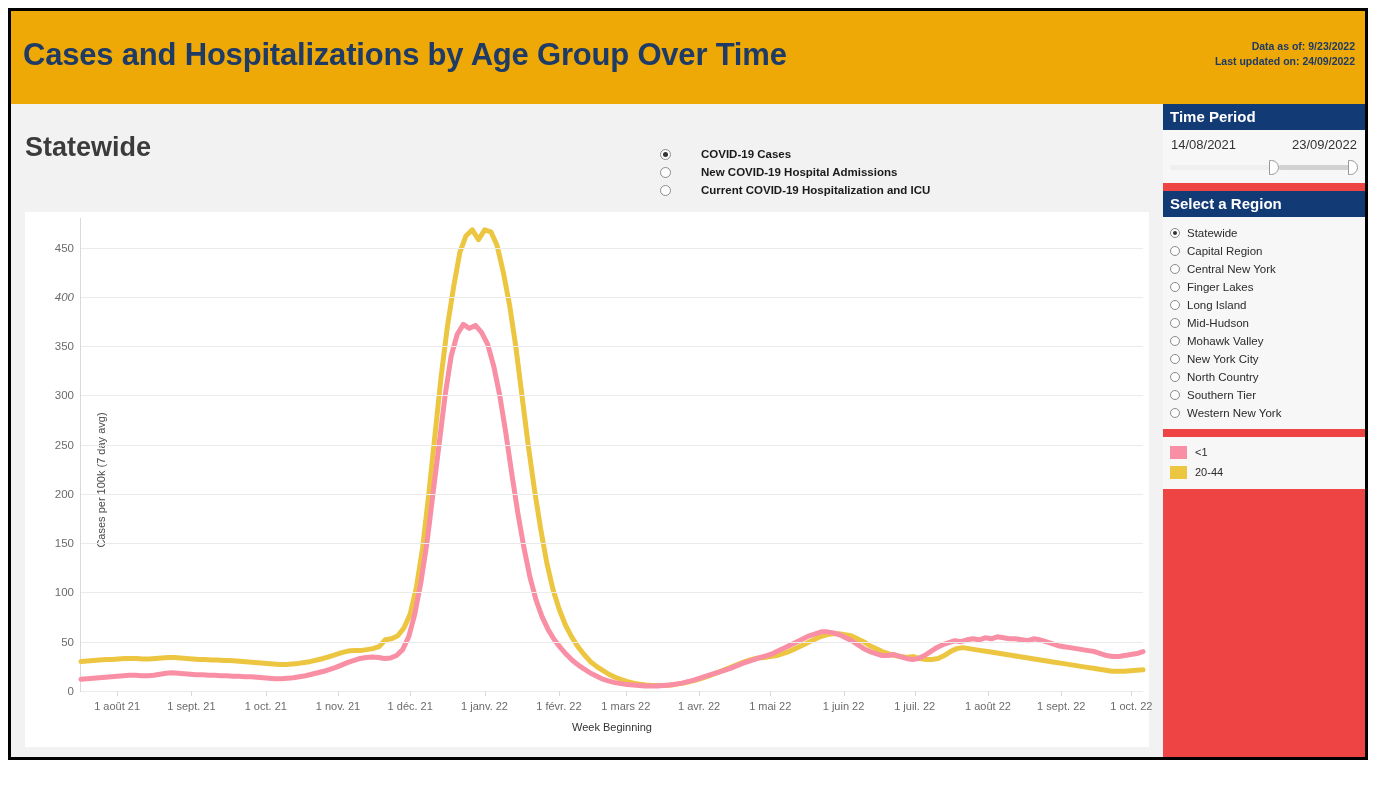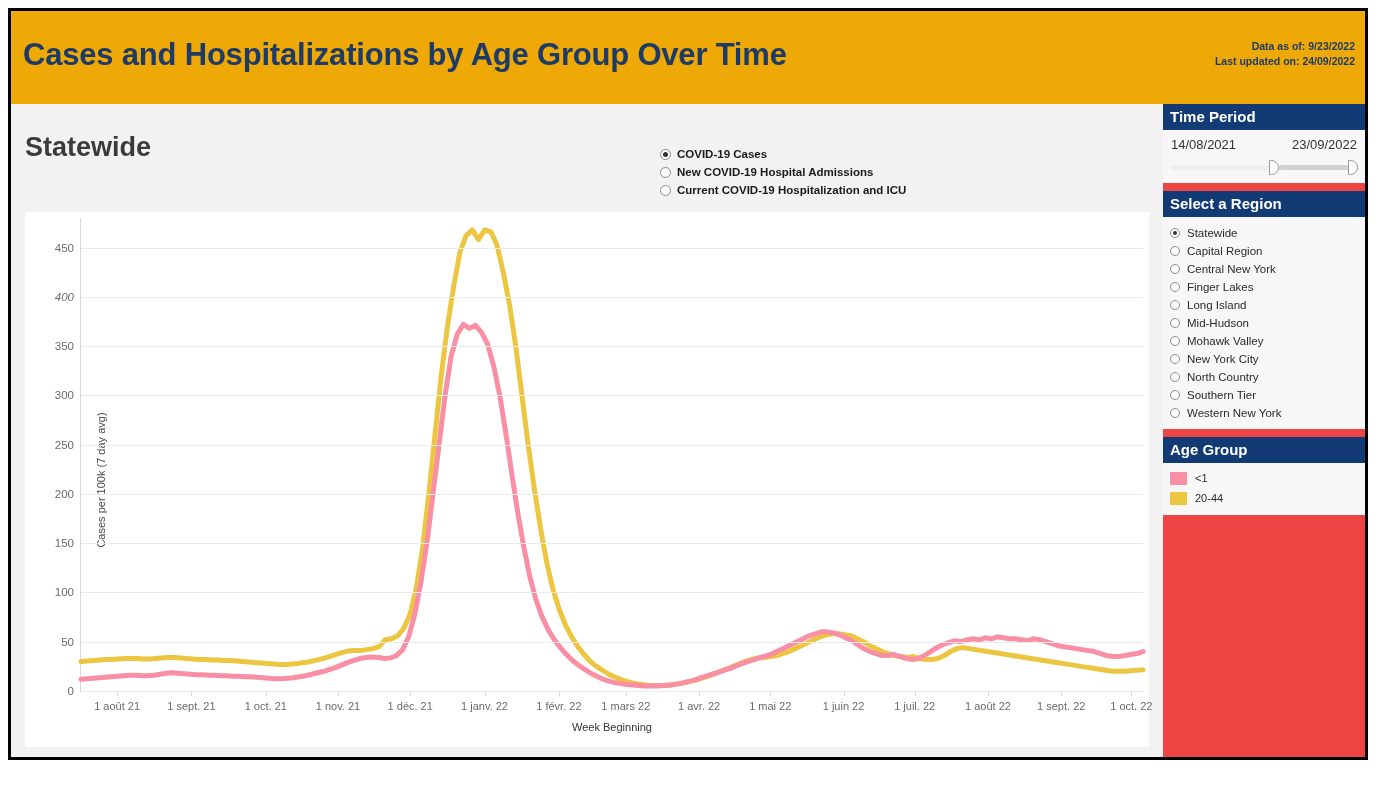--- a/index.html
+++ b/index.html
@@ -33,21 +33,21 @@
     background:#f2f2f2;
   }
   #region-title{
     position:absolute;left:14px;top:28px;
     font-size:27px;font-weight:bold;color:#3b3b3b;
   }
   #measure-radios{
     position:absolute;left:649px;top:41px;
     font-size:11.5px;font-weight:bold;color:#1a1a1a;line-height:18px;
   }
-  .radio-row{display:flex;align-items:center;height:18px;cursor:default;}
+  .radio-row{display:flex;align-items:center;height:18px;cursor:default;gap:24px;}
   .radio-mark{
     width:11px;height:11px;border-radius:50%;
     border:1px solid #8c8c8c;background:#fdfdfd;
     box-sizing:border-box;margin-right:6px;flex:none;
     display:flex;align-items:center;justify-content:center;
   }
   .radio-mark.on::after{
     content:"";width:5px;height:5px;border-radius:50%;background:#333;
   }
   
@@ -282,21 +282,20 @@
           </div>
           <div class="region-row">
             <span class="radio-mark"></span>
             <span>Western New York</span>
           </div>
         </div>
     </div>
 
     <div class="gap"></div>
 
-    <div class="panel-head">Age Group</div>
     <div class="panel-body">
       <div id="legend-list">
           <div class="legend-row">
             <span class="swatch" style="background: rgb(249, 143, 164);"></span>
             <span>&lt;1</span>
           </div>
           <div class="legend-row">
             <span class="swatch" style="background: rgb(237, 198, 65);"></span>
             <span>20-44</span>
           </div>

